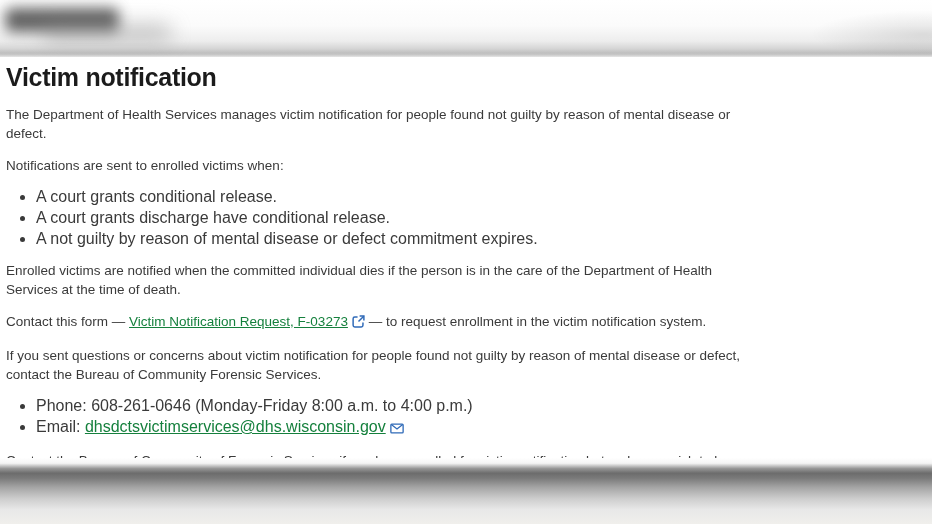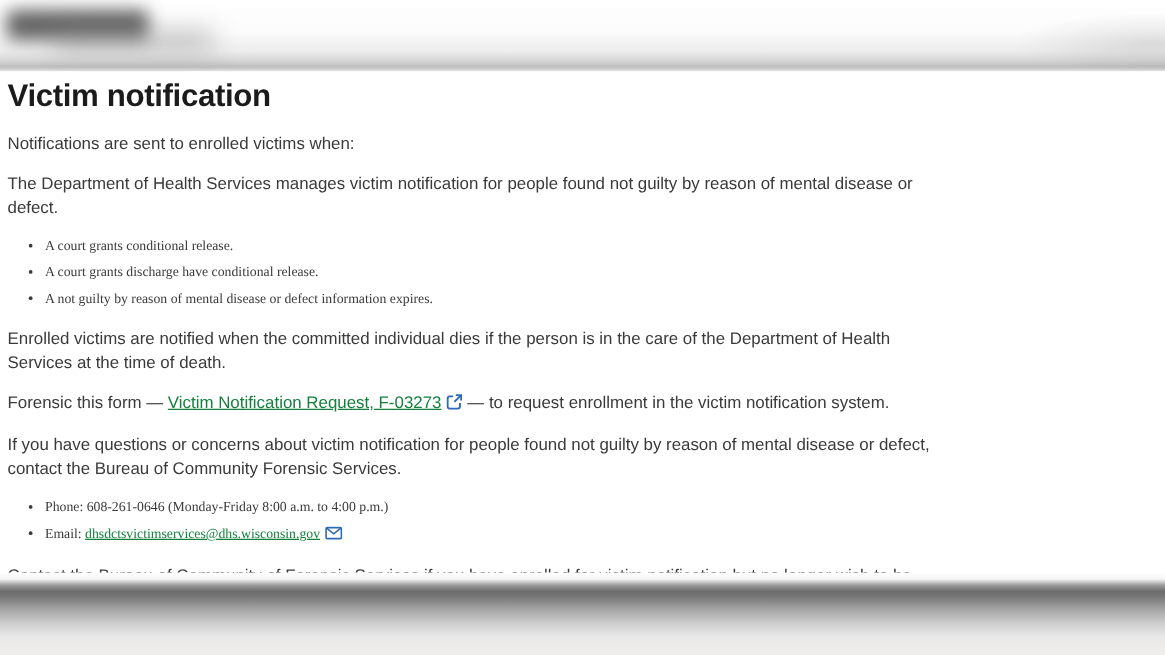--- a/index.html
+++ b/index.html
@@ -69,24 +69,23 @@
   }
   p {
     margin: 13px 0 0;
     font-size: 13.5px;
     line-height: 19px;
     color: #3a3a3a;
   }
   ul {
     margin: 13px 0 0;
     padding: 0 0 0 30px;
-    font-size: 11px;
+    font-size: 16px;
     line-height: 18px;
     color: #3a3a3a;
-    font-family: Liberation Serif, serif;
   }
   li { margin: 0 0 3px; }
   a.link {
     color: #15803d;
     text-decoration: underline;
     white-space: nowrap;
     cursor: pointer;
   }
   .inline-icon {
     display: inline-block;
@@ -102,40 +101,40 @@
 
   <div class="page-top">
     <div class="logo-blob"></div>
     <div class="logo-smear"></div>
   </div>
 
   <div class="content">
 
     <h1 class="page-title">Victim notification</h1>
 
+    <p>The Department of Health Services manages victim notification for people found not guilty by reason of mental disease or defect.</p>
+
     <p>Notifications are sent to enrolled victims when:</p>
-
-    <p>The Department of Health Services manages victim notification for people found not guilty by reason of mental disease or defect.</p>
 
     <ul>
       <li>A court grants conditional release.</li>
       <li>A court grants discharge have conditional release.</li>
-      <li>A not guilty by reason of mental disease or defect information expires.</li>
+      <li>A not guilty by reason of mental disease or defect commitment expires.</li>
     </ul>
 
     <p>Enrolled victims are notified when the committed individual dies if the person is in the care of the Department of Health Services at the time of death.</p>
 
 
-    <p><span>Forensic this form — </span><a class="link" href="#"><span>Victim Notification Request, F-03273</span><span class="inline-icon"><svg width="13" height="13" viewBox="0 0 14 14">
+    <p><span>Contact this form — </span><a class="link" href="#"><span>Victim Notification Request, F-03273</span><span class="inline-icon"><svg width="13" height="13" viewBox="0 0 14 14">
               <path d="M6 2.2H3A1.8 1.8 0 0 0 1.2 4v7A1.8 1.8 0 0 0 3 12.8h7A1.8 1.8 0 0 0 11.8 11V8" fill="none" stroke="currentColor" stroke-width="1.6"></path>
               <path d="M8.2 1.2H12.8V5.8" fill="none" stroke="currentColor" stroke-width="1.6"></path>
               <path d="M12.6 1.4L7 7" fill="none" stroke="currentColor" stroke-width="1.6"></path>
             </svg></span></a><span> — to request enrollment in the victim notification system.</span></p>
 
-    <p>If you have questions or concerns about victim notification for people found not guilty by reason of mental disease or defect, contact the Bureau of Community Forensic Services.</p>
+    <p>If you sent questions or concerns about victim notification for people found not guilty by reason of mental disease or defect, contact the Bureau of Community Forensic Services.</p>
 
     <ul>
       <li>Phone: 608-261-0646 (Monday-Friday 8:00 a.m. to 4:00 p.m.)</li>
       <li><span>Email: </span><a class="link" href="#"><span>dhsdctsvictimservices@dhs.wisconsin.gov</span><span class="inline-icon"><svg width="14" height="11" viewBox="0 0 16 12">
                 <rect x="1" y="1" width="14" height="10" rx="1" fill="none" stroke="currentColor" stroke-width="1.5"></rect>
                 <path d="M1.5 1.5L8 6.6L14.5 1.5" fill="none" stroke="currentColor" stroke-width="1.5"></path>
               </svg></span></a></li>
     </ul>
 
     <p>Contact the Bureau of Community of Forensic Services if you have enrolled for victim notification but no longer wish to be contacted or your contact information has changed.</p>

